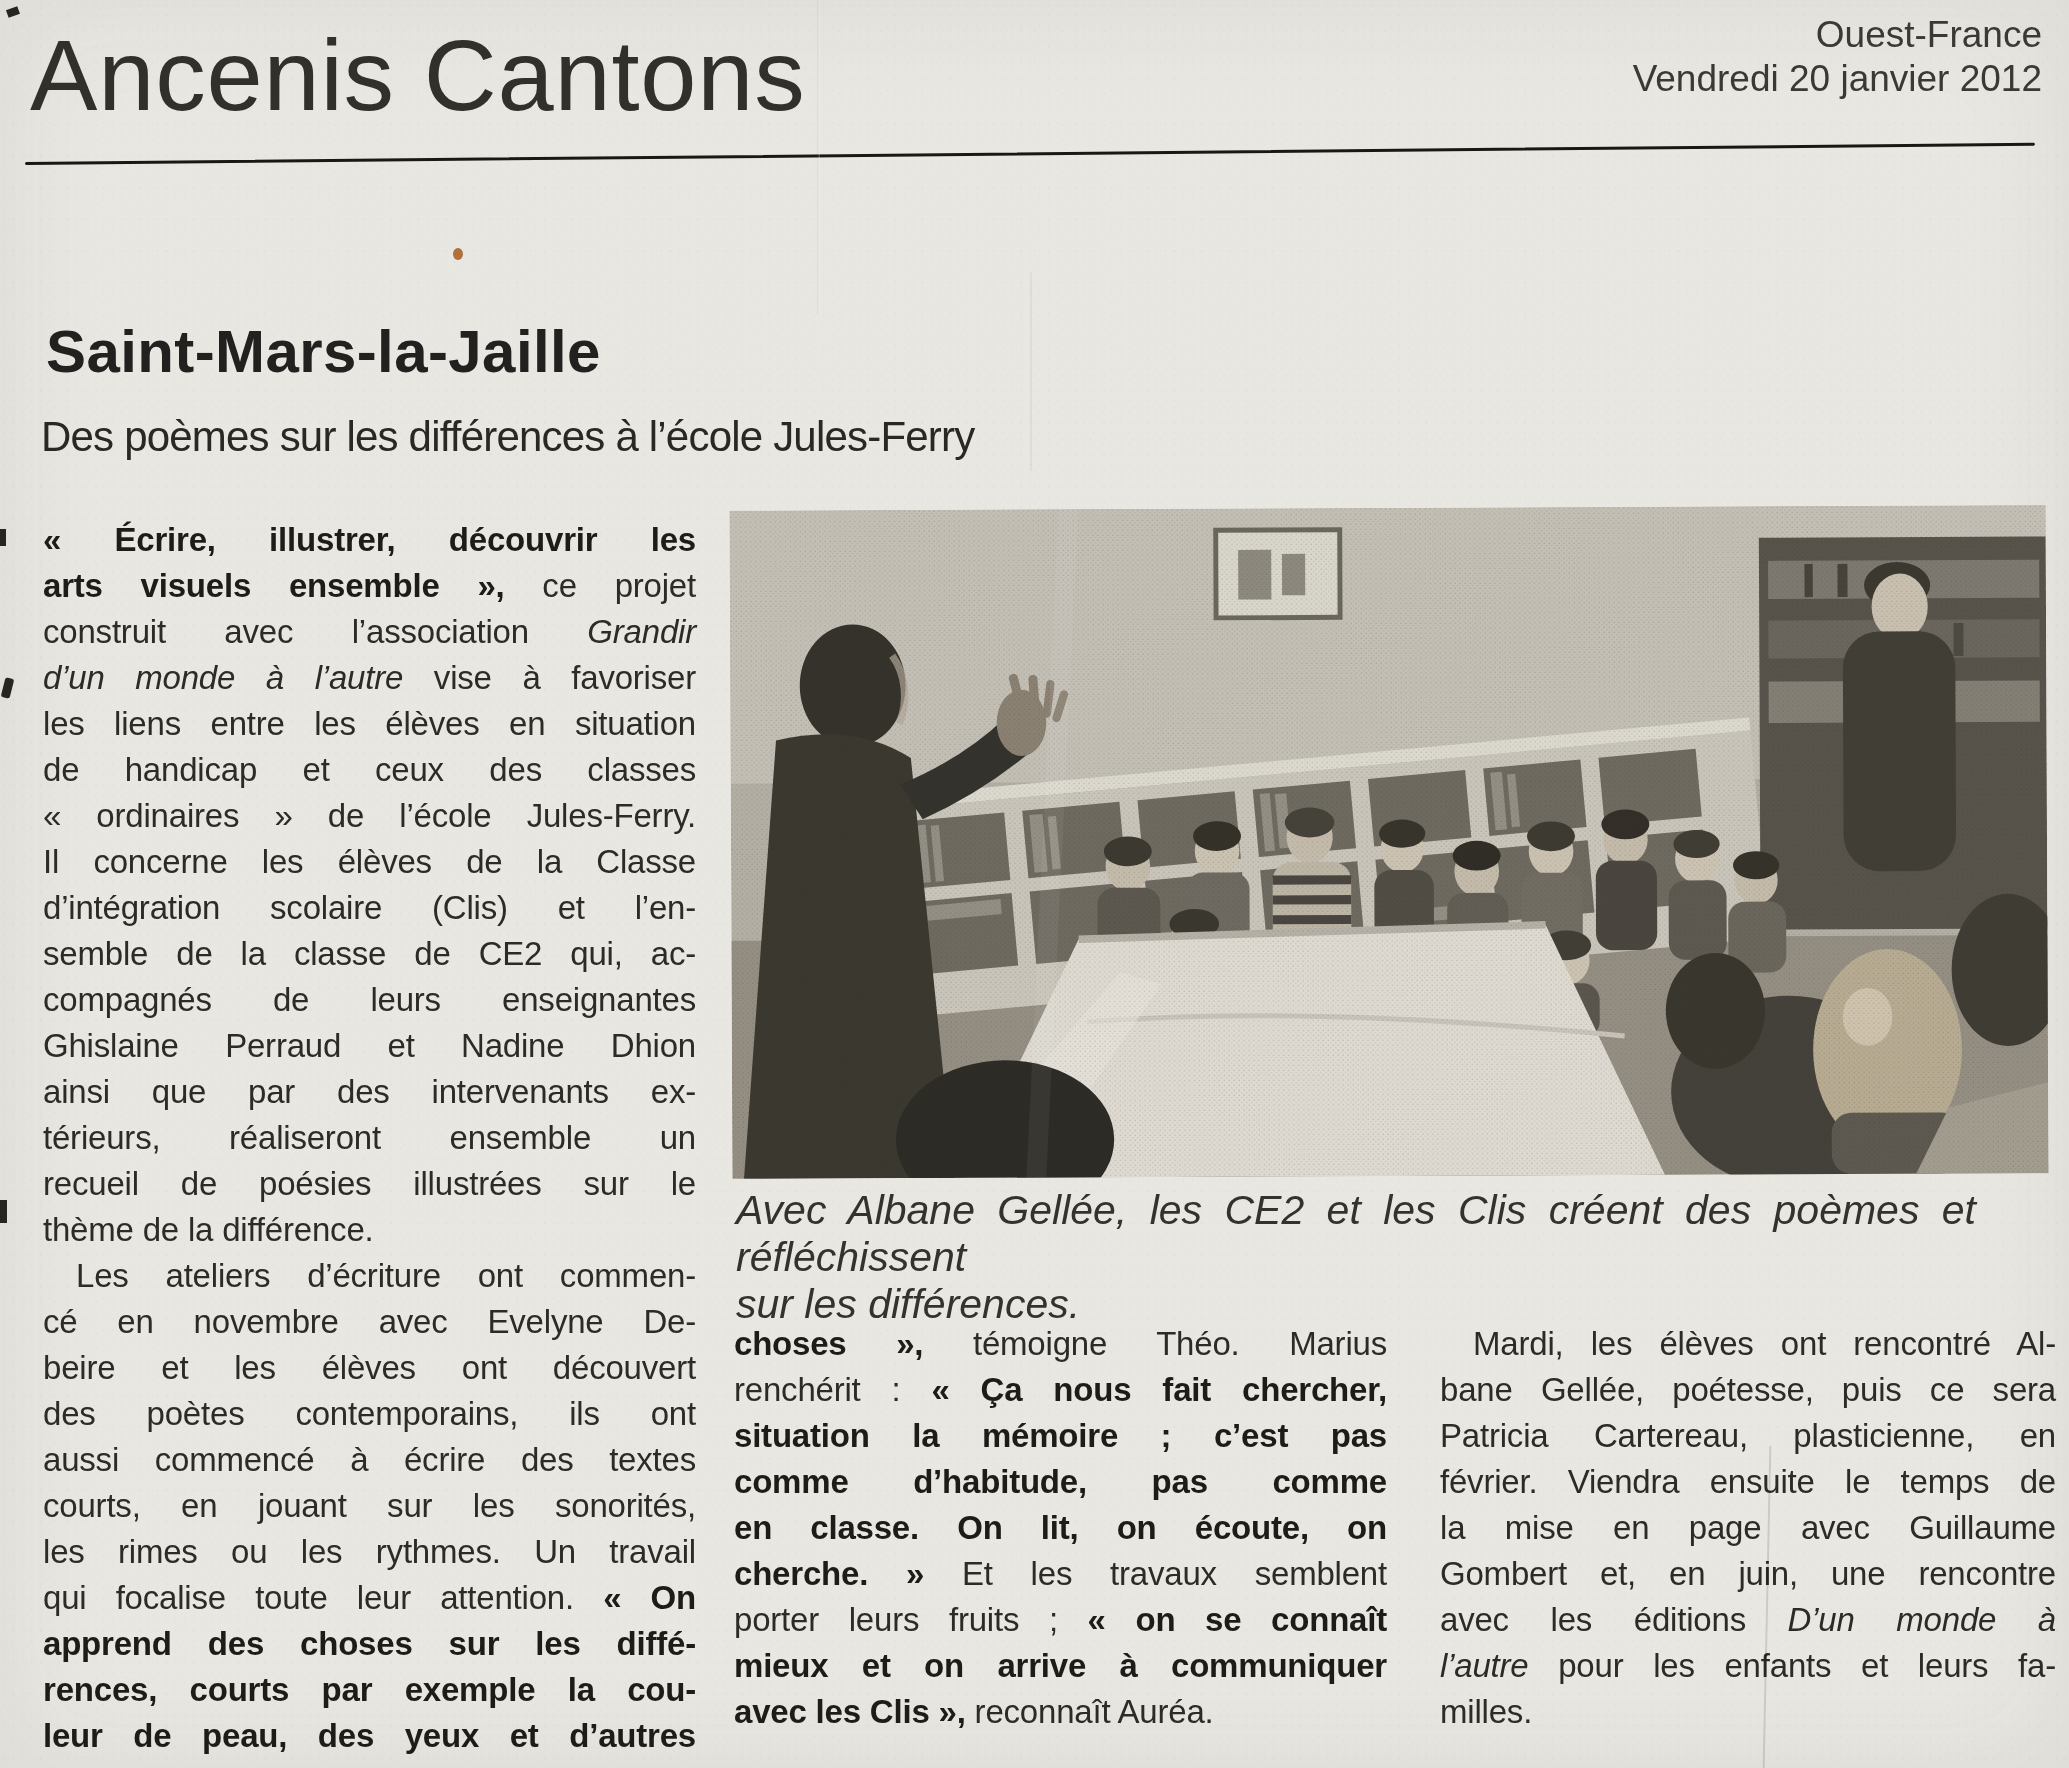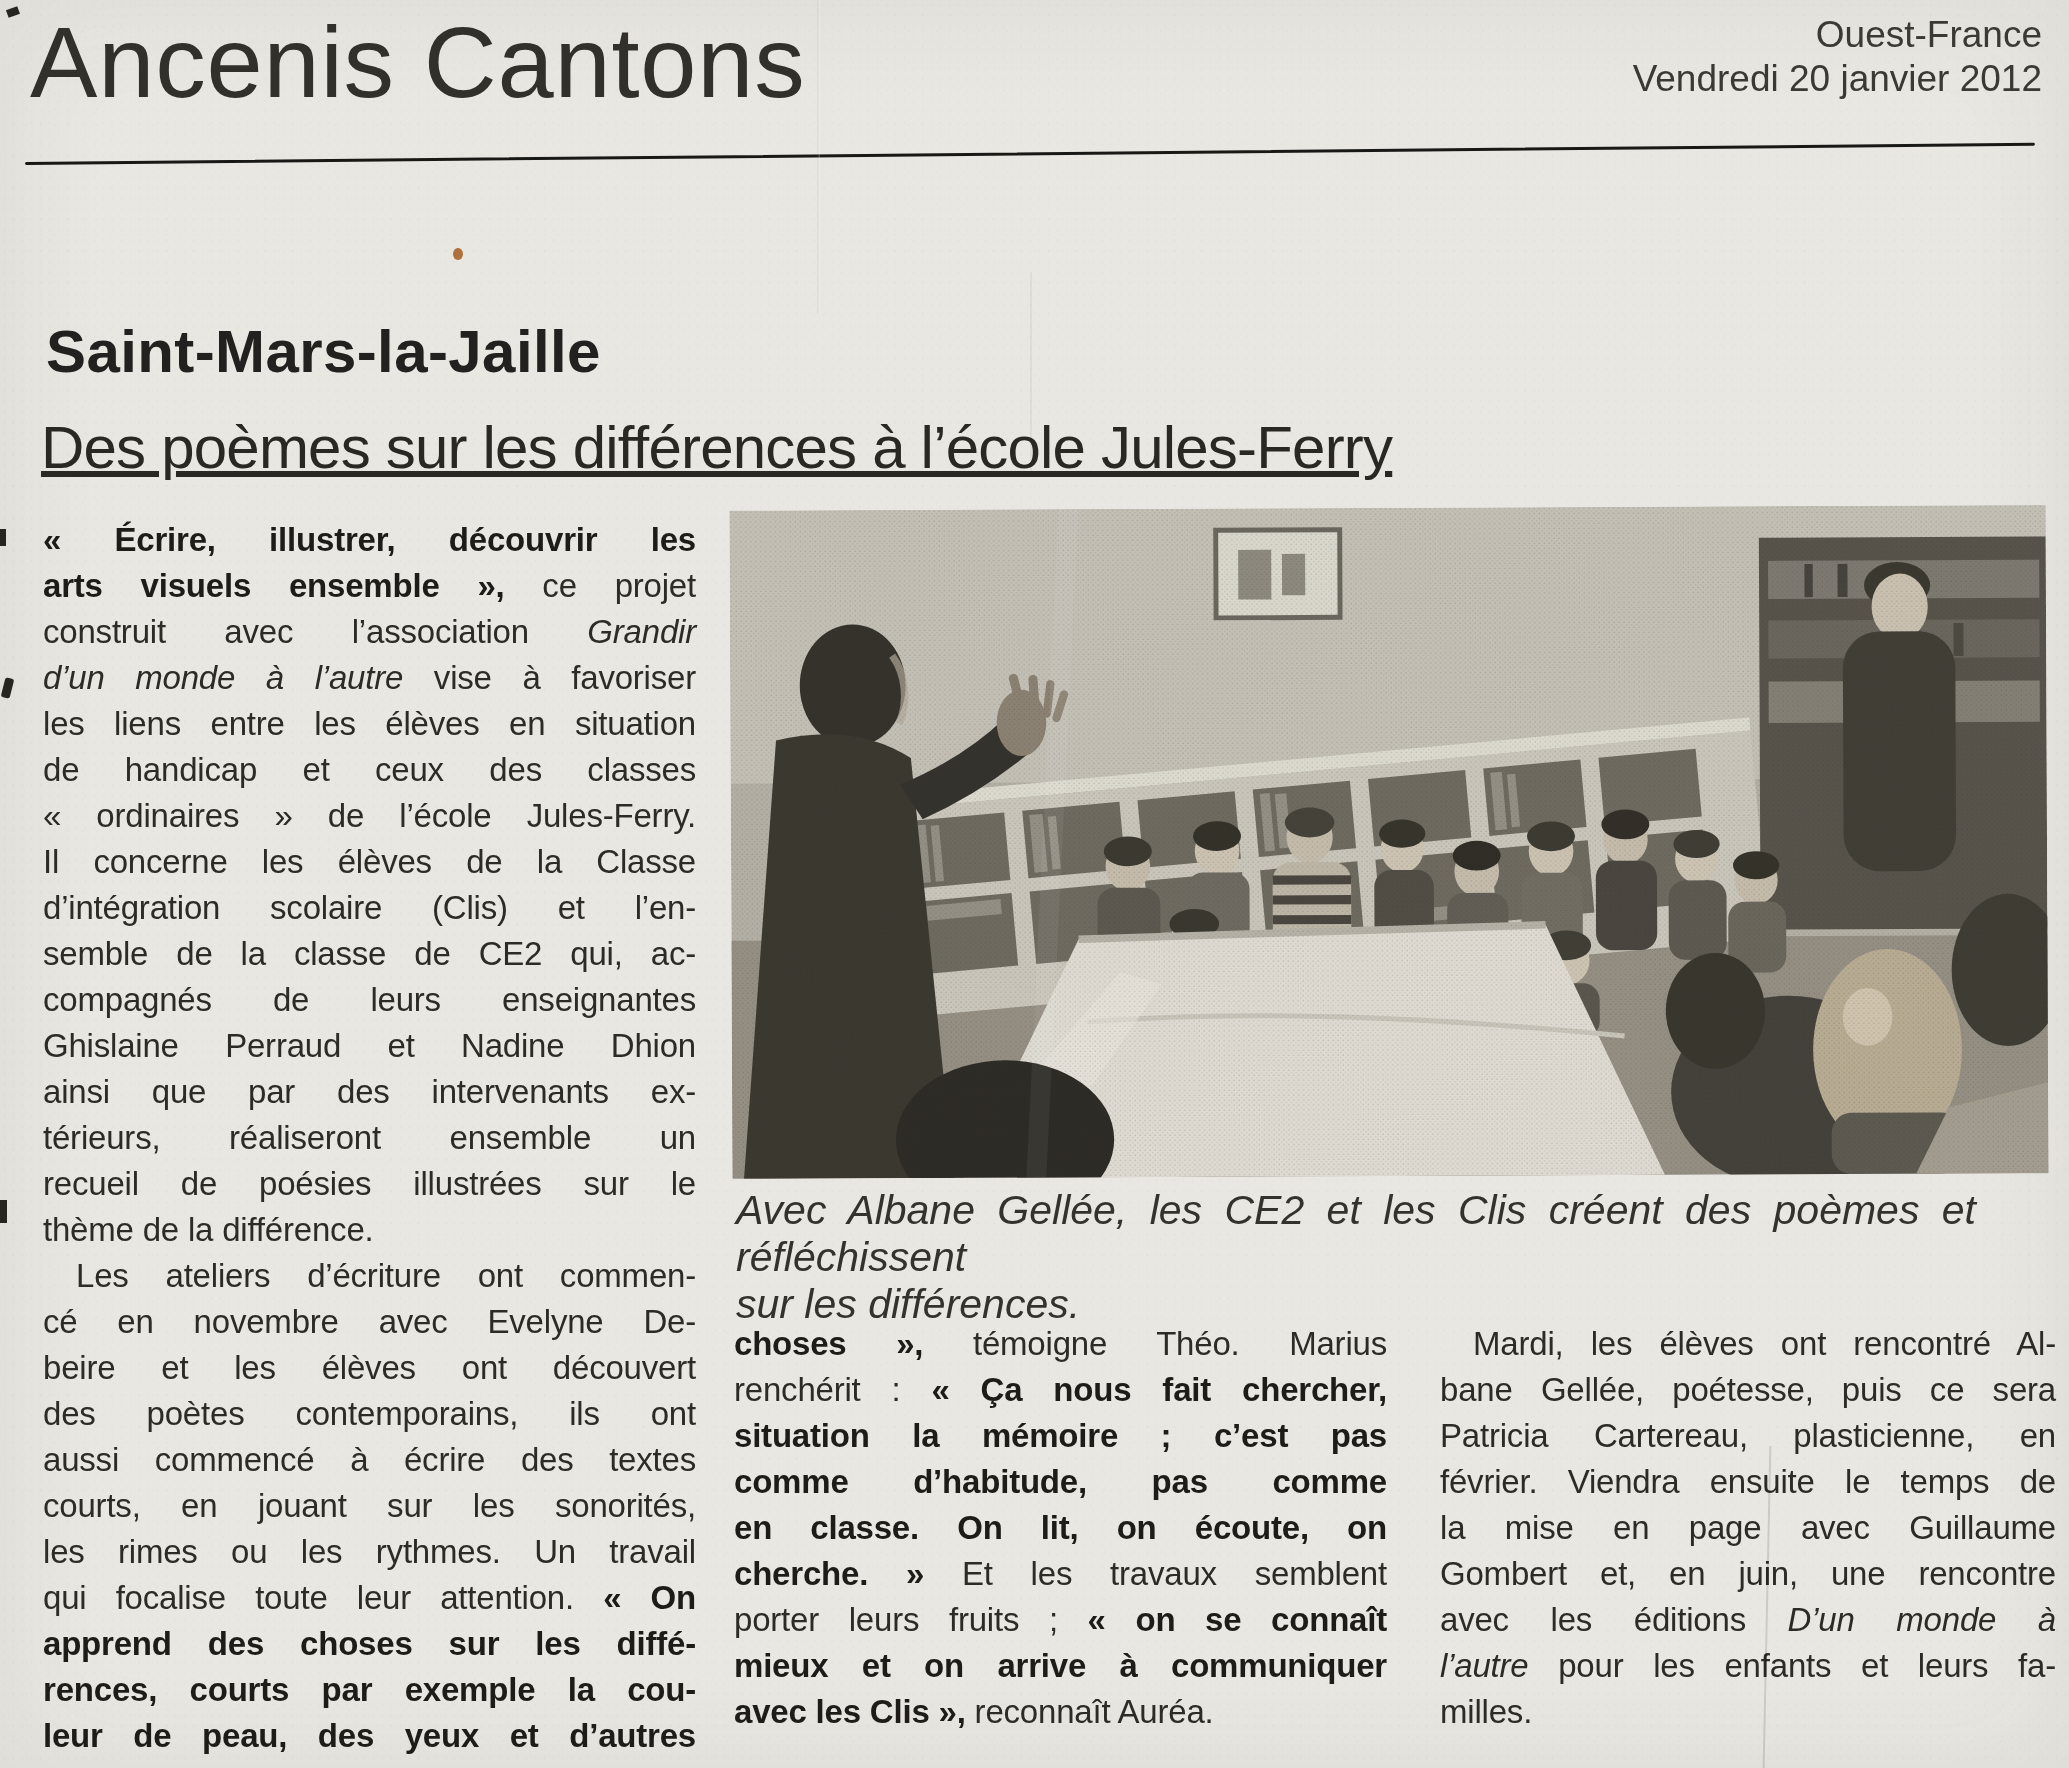--- a/index.html
+++ b/index.html
@@ -18,43 +18,42 @@
   
   .page::before{
     content:"";position:absolute;inset:0;pointer-events:none;
     background-image:
       radial-gradient(rgba(40,38,30,.022) 0.8px, transparent 1.2px),
       radial-gradient(rgba(40,38,30,.016) 0.8px, transparent 1.3px);
     background-size:9px 10.7px, 14px 15.7px;
     background-position:0 0, 5.8px 7.4px;
   }
   .masthead{
-    position:absolute;left:30px;top:5px;margin:0;
+    position:absolute;left:30px;top:18px;margin:0;
     font-size:101px;font-weight:400;letter-spacing:0.8px;
     color:#31302b;white-space:nowrap;
   }
   .issue{
     position:absolute;right:28px;top:13.2px;text-align:right;
     font-size:37px;line-height:44px;color:#3a3933;
   }
   .rule{
     position:absolute;left:25px;top:162px;width:2010px;height:3.3px;
     background:#181815;transform:rotate(-0.55deg);transform-origin:left center;
     border-radius:1.7px;
   }
   .locality{
     position:absolute;left:46px;top:317px;margin:0;
     font-size:60px;font-weight:700;letter-spacing:0.4px;color:#222120;
     white-space:nowrap;
   }
   .headline{
     position:absolute;left:41px;top:413px;margin:0;
-    font-size:60px;font-weight:400;letter-spacing:-0.8px;color:var(--headline);
+    font-size:42px;font-weight:400;letter-spacing:-0.8px;color:var(--headline);
     white-space:nowrap;
-    text-decoration:underline;
   }
   .photo{
     position:absolute;left:731px;top:508px;width:1316px;height:668px;margin:0;
     transform:rotate(-.25deg);
   }
   .photo svg{display:block;width:100%;height:100%;}
   .caption{
     position:absolute;left:736px;top:1187px;width:1240px;
     font-size:41px;line-height:47px;color:#33322c;
   }

